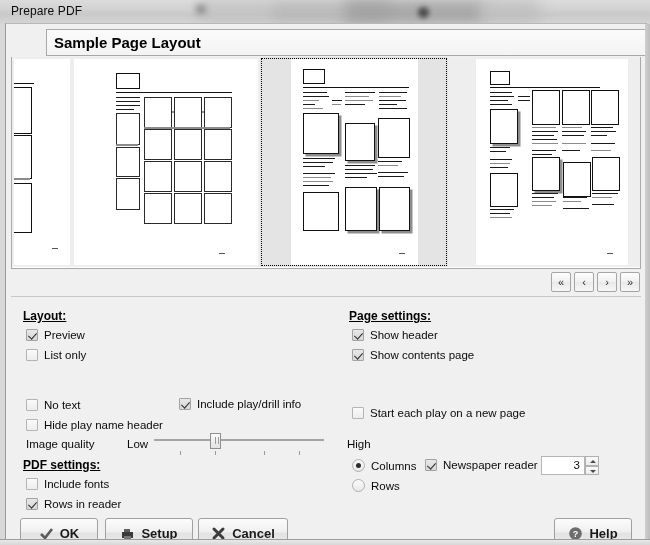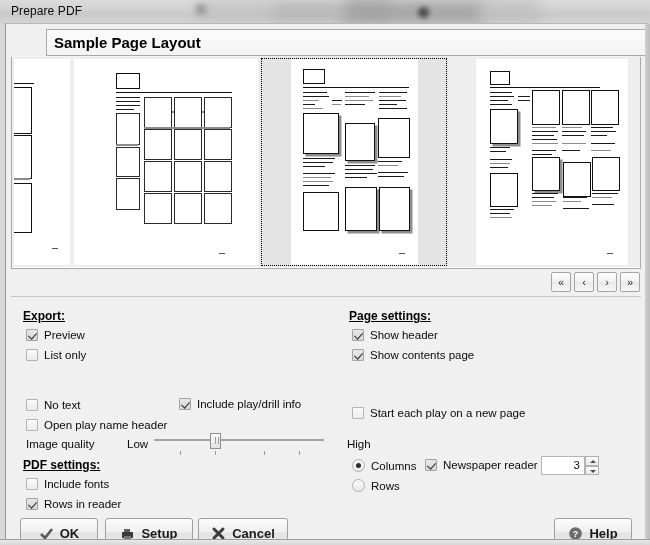--- a/index.html
+++ b/index.html
@@ -381,41 +381,41 @@
 
     <div id="navbar">
       <div class="navbtn">«</div>
       <div class="navbtn">‹</div>
       <div class="navbtn">›</div>
       <div class="navbtn">»</div>
     </div>
 
     <div id="settings">
 
-      <div class="grp-title" style="left:12px;top:12px;">Export:</div>
+      <div class="grp-title" style="left:12px;top:12px;">Layout:</div>
       <div class="row" style="left:15px;top:32px;">
         <span class="cb on"></span>
         <span class="lbl">Preview</span>
       </div>
       <div class="row" style="left:15px;top:52px;">
         <span class="cb"></span>
         <span class="lbl">List only</span>
       </div>
 
       <div class="row" style="left:15px;top:102px;">
         <span class="cb"></span>
         <span class="lbl">No text</span>
       </div>
       <div class="row" style="left:168px;top:101px;">
         <span class="cb on"></span>
         <span class="lbl">Include play/drill info</span>
       </div>
       <div class="row" style="left:15px;top:122px;">
         <span class="cb"></span>
-        <span class="lbl">Open play name header</span>
+        <span class="lbl">Hide play name header</span>
       </div>
 
       <div class="lbl" style="position:absolute;left:15px;top:141px;">Image quality</div>
       <div class="lbl" style="position:absolute;left:116px;top:141px;">Low</div>
       <div class="lbl" style="position:absolute;left:308px;top:141px;padding-left:28px;">High</div>
       <div id="slider-wrap" style="left:143px;top:136px;">
         <div id="slider-track"></div>
         <div id="slider-thumb"></div>
         <div class="stick" style="left:26px;"></div>
         <div class="stick" style="left:61px;"></div>

